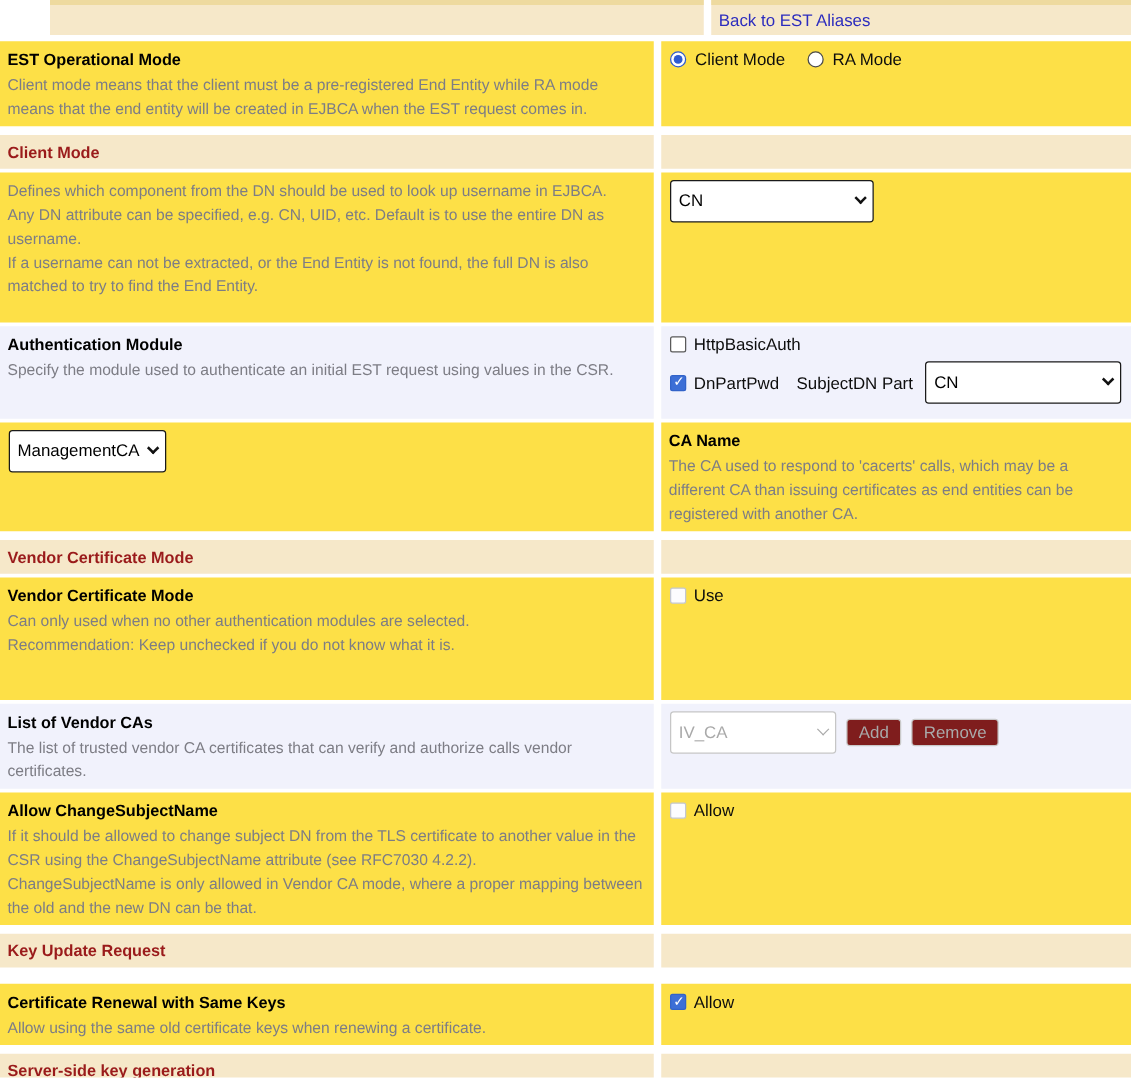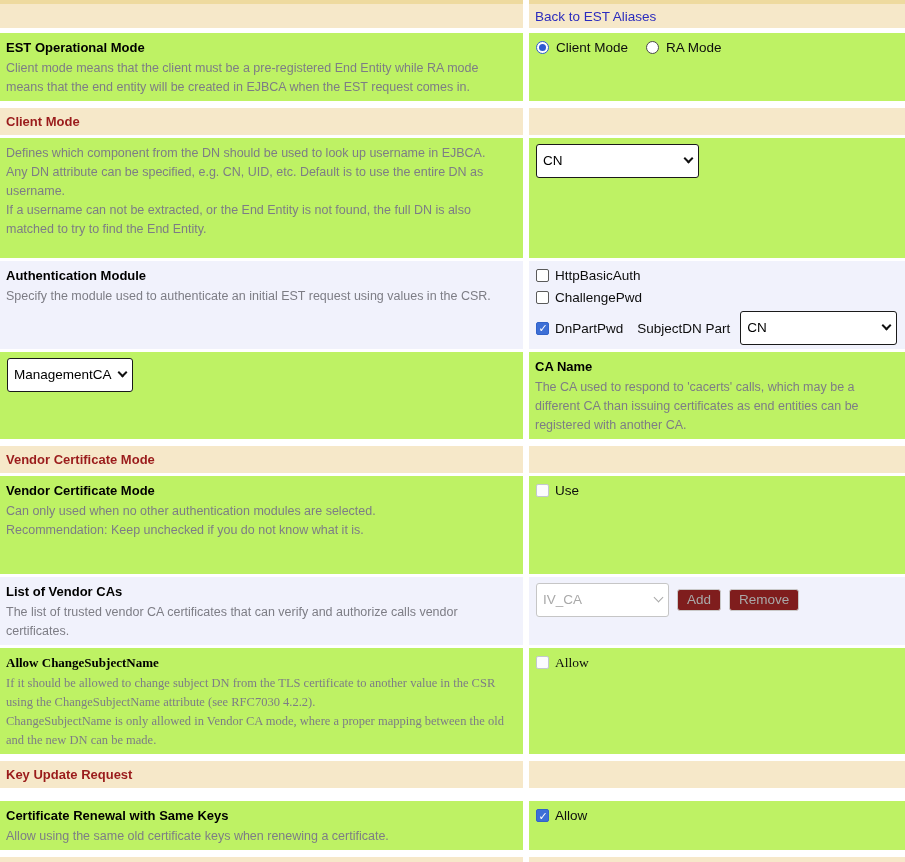--- a/index.html
+++ b/index.html
@@ -10,39 +10,39 @@
     -webkit-font-smoothing:antialiased;
   }
   .section { margin-bottom:7px; }
   .row {
     display:grid; grid-template-columns:523px 1fr; column-gap:6px;
     margin-bottom:3px;
   }
   .cell { min-height:100%; }
   .l { padding:6px 6px 4px 6px; }
   .r { padding:6px 6px 4px 7px; }
-  .dark  { background:#bef264; }
+  .dark  { background:#fde047; }
   .light { background:#f1f2fc; }
   .tan   { background:#f6e8c9; }
 
   
-  .band { margin-bottom:5px; }
+  .band { margin-bottom:5px;margin-left:40px; }
   .band .cell {
     height:28px; border-top:4px solid #eeda9f;
     display:flex; align-items:center; padding:0 6px;
   }
   .backlink { color:#2c2cbe; text-decoration:none; font-size:13.5px; cursor:pointer; }
 
   
   .sechead .cell { height:27px; display:flex; align-items:center; padding:0 6px; }
   .sechead .title { color:#9a1b1b; font-weight:bold; font-size:13px; }
 
   
   .h62 { min-height:62px; } .h120{ min-height:120px; } .h74{ min-height:74px; }
-  .h98 { min-height:98px; } .h38 { min-height:38px; }  .h106{ min-height:106px;font-family:Liberation Serif, serif; }
+  .h98 { min-height:98px; } .h38 { min-height:38px; }  .h106{ min-height:106px; }
   .h40 { min-height:40px;margin-top:13px; } .h49 { min-height:49px; }
 
   .label { font-weight:bold; font-size:13px; color:#000; margin:0 0 3px 0; line-height:17px; }
   .desc  { font-size:12.5px; color:#7d7d85; line-height:19px; margin:0; }
 
   .ctrl-line { display:flex; align-items:center; font-size:13.5px; color:#0d0d0d; margin-bottom:5px; min-height:17px; }
   .ctrl-line:last-child { margin-bottom:0; }
   .ctrl-label { margin-left:1px; }
 
   
@@ -152,24 +152,20 @@
     <div class="cell light l">
       <p class="label">Authentication Module</p>
       <p class="desc">Specify the module used to authenticate an initial EST request using values in the CSR.</p>
     </div>
     <div class="cell light r">
       <div class="ctrl-line">
         <span class="cb"></span>
         <span class="ctrl-label">HttpBasicAuth</span>
       </div>
       <div class="ctrl-line">
-        <span class="cb"></span>
-        <span class="ctrl-label">ChallengePwd</span>
-      </div>
-      <div class="ctrl-line">
         <span class="cb on"></span>
         <span class="ctrl-label">DnPartPwd</span>
         <span class="gap14">SubjectDN Part</span>
         <span class="sel w157 gap10">
           <span>CN</span>
           <span class="chev"></span>
         </span>
       </div>
     </div>
   </div>
@@ -226,21 +222,21 @@
         <button class="btn">Add</button>
         <button class="btn">Remove</button>
       </div>
     </div>
   </div>
 
   <div class="row h106">
     <div class="cell dark l">
       <p class="label">Allow ChangeSubjectName</p>
       <p class="desc">If it should be allowed to change subject DN from the TLS certificate to another value in the CSR using the ChangeSubjectName attribute (see RFC7030 4.2.2).</p>
-      <p class="desc">ChangeSubjectName is only allowed in Vendor CA mode, where a proper mapping between the old and the new DN can be made.</p>
+      <p class="desc">ChangeSubjectName is only allowed in Vendor CA mode, where a proper mapping between the old and the new DN can be that.</p>
     </div>
     <div class="cell dark r">
       <div class="ctrl-line">
         <span class="cb dis"></span>
         <span class="ctrl-label">Allow</span>
       </div>
     </div>
   </div>
 </div>
 

